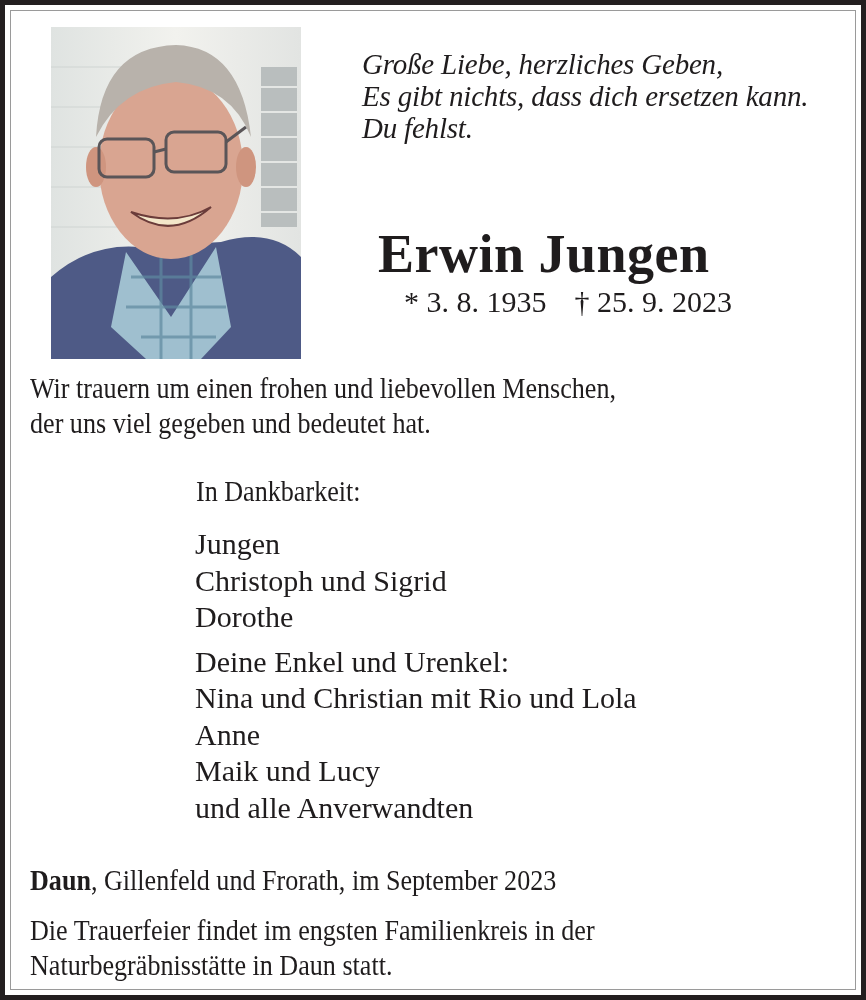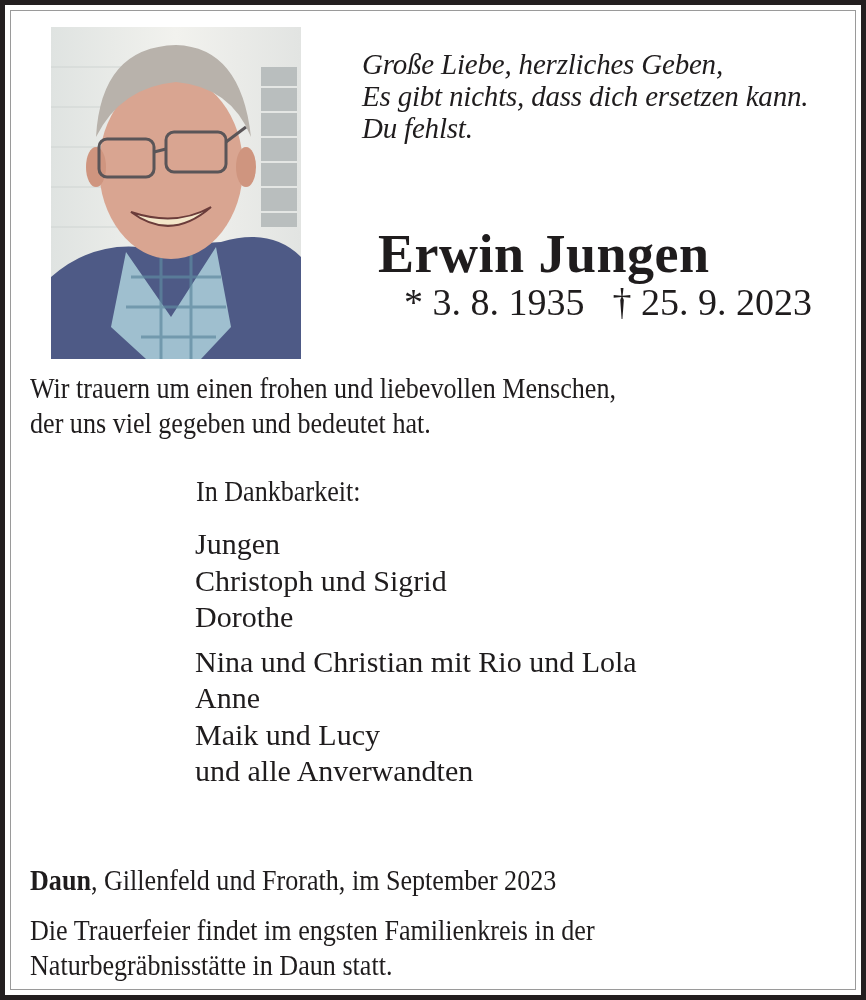--- a/index.html
+++ b/index.html
@@ -10,21 +10,21 @@
   .frame-inner { position: absolute; left: 5px; top: 5px; right: 5px; bottom: 5px;
                  border: 1px solid #9a9a9a; box-sizing: border-box; }
   .photo { position: absolute; left: 51px; top: 27px; width: 250px; height: 332px; overflow: hidden;
            background: #e9ece9; }
   .photo svg { width: 100%; height: 100%; display: block; }
   .poem { position: absolute; left: 337px; top: 48px; font-style: italic; font-size: 29px;
           line-height: 32px; letter-spacing: -0.2px; }
   .poem div { white-space: nowrap; margin-left: 25px; }
   .name { position: absolute; left: 378px; top: 222px; font-size: 54px; font-weight: bold;
           line-height: 64px; letter-spacing: 0.5px; white-space: nowrap; }
-  .dates { position: absolute; left: 404px; top: 285px; font-size: 38px; line-height: 34px; white-space: nowrap; }
+  .dates { position: absolute; left: 404px; top: 285px; font-size: 30px; line-height: 34px; white-space: nowrap; }
   .dates span.gap { display: inline-block; width: 28px; }
   .intro { position: absolute; left: 30px; top: 370px; font-size: 30px; line-height: 35px;
            transform: scaleX(0.87); transform-origin: left top; white-space: nowrap; }
   .thanks { position: absolute; left: 196px; top: 473px; font-size: 30px; line-height: 35px;
             transform: scaleX(0.87); transform-origin: left top; white-space: nowrap; }
   .family { position: absolute; left: 195px; top: 526px; font-size: 30px; line-height: 36.5px; white-space: nowrap; }
   .family .group2 { margin-top: 8px; }
   .place { position: absolute; left: 30px; top: 862px; font-size: 30px; line-height: 35px;
            transform: scaleX(0.87); transform-origin: left top; white-space: nowrap; }
   .place b { font-weight: bold; }
@@ -106,20 +106,21 @@
 
 <div class="thanks">In Dankbarkeit:</div>
 
 <div class="family">
   <div class="group1">
     <div>Jungen</div>
     <div>Christoph und Sigrid</div>
     <div>Dorothe</div>
   </div>
   <div class="group2">
+    <div>Deine Enkel und Urenkel:</div>
     <div>Nina und Christian mit Rio und Lola</div>
     <div>Anne</div>
     <div>Maik und Lucy</div>
     <div>und alle Anverwandten</div>
   </div>
 </div>
 
 <div class="place"><b>Daun</b><span>, Gillenfeld und Frorath, im September 2023</span></div>
 
 <div class="notice">

